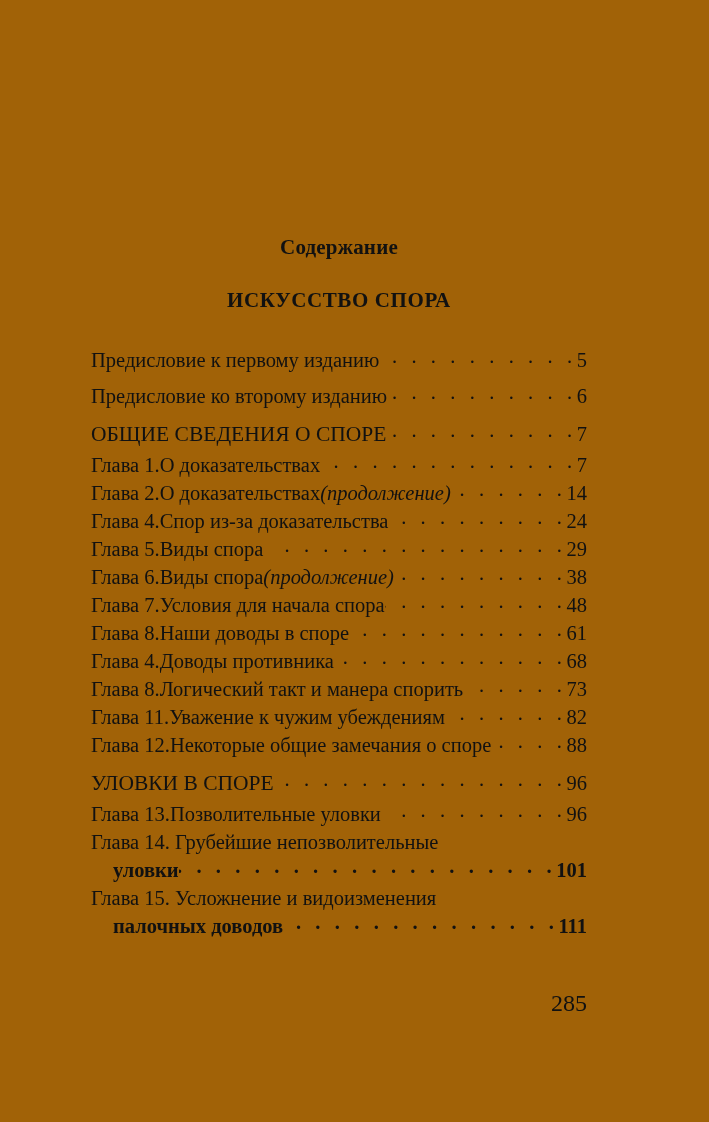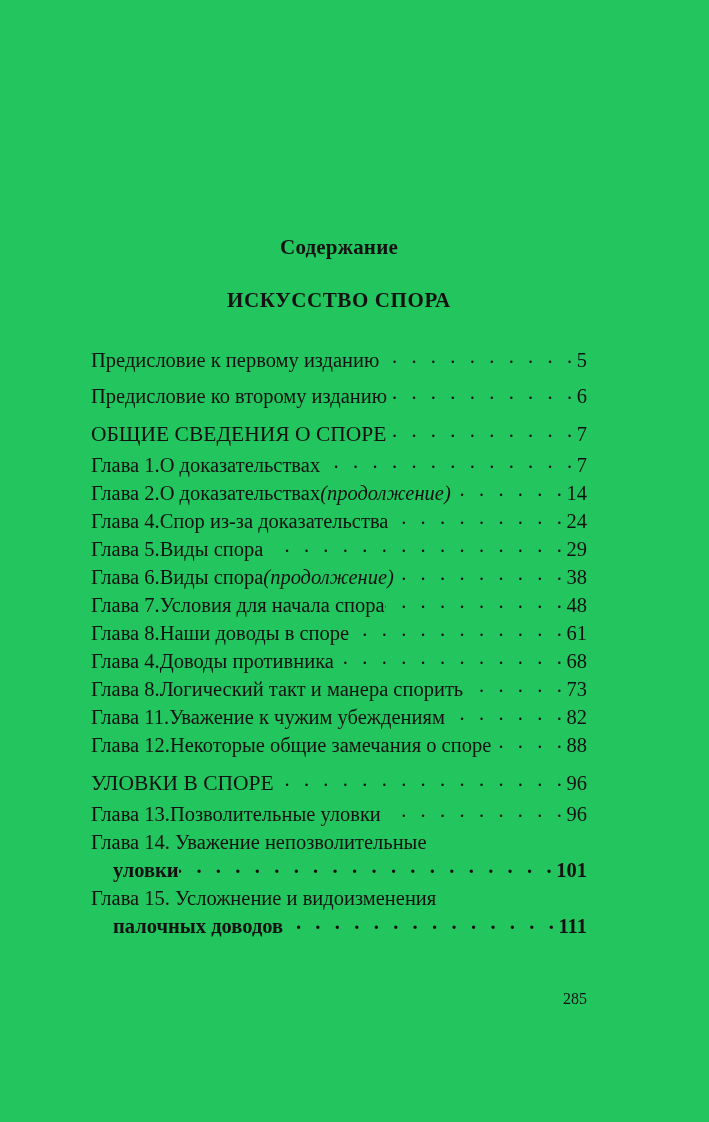--- a/index.html
+++ b/index.html
@@ -15,21 +15,21 @@
     font-family: "Liberation Serif", "DejaVu Serif", serif;
     color: #111111;
     overflow: hidden;
   }
   .page {
     position: absolute;
     left: 0;
     top: 0;
     width: 709px;
     height: 1122px;
-    background: #22c55e;
+    background: #a16207;
   }
   .content {
     position: absolute;
     left: 91px;
     top: 236px;
     width: 496px;
   }
 
   
   .doc-title {
@@ -120,21 +120,21 @@
     white-space: pre;
   }
 
   
   .folio {
     position: absolute;
     left: 91px;
     top: 990px;
     width: 496px;
     text-align: right;
-    font-size: 16px;
+    font-size: 24px;
   }
 </style>
 </head>
 <body>
 
 <div class="page">
 
   <div class="content">
 
     <div class="doc-title">Содержание</div>
@@ -228,21 +228,21 @@
           <span class="ttl">УЛОВКИ В СПОРЕ</span>
           <span class="leader gap"></span>
           <span class="pg">96</span>
         </li>
         <li class="toc-row">
           <span class="lbl">Глава 13.</span> 
           <span class="ttl">Позволительные уловки</span>
           <span class="leader gap"></span>
           <span class="pg">96</span>
         </li>
-        <li class="toc-row wrap-head"><span class="lbl">Глава 14.</span> <span class="ttl">Уважение непозволительные</span></li>
+        <li class="toc-row wrap-head"><span class="lbl">Глава 14.</span> <span class="ttl">Грубейшие непозволительные</span></li>
         <li class="toc-row wrap-tail">
           <span class="ttl">уловки</span>
           <span class="leader"></span>
           <span class="pg">101</span>
         </li>
         <li class="toc-row wrap-head"><span class="lbl">Глава 15.</span> <span class="ttl">Усложнение и видоизменения</span></li>
         <li class="toc-row wrap-tail">
           <span class="ttl">палочных доводов</span>
           <span class="leader"></span>
           <span class="pg">111</span>

